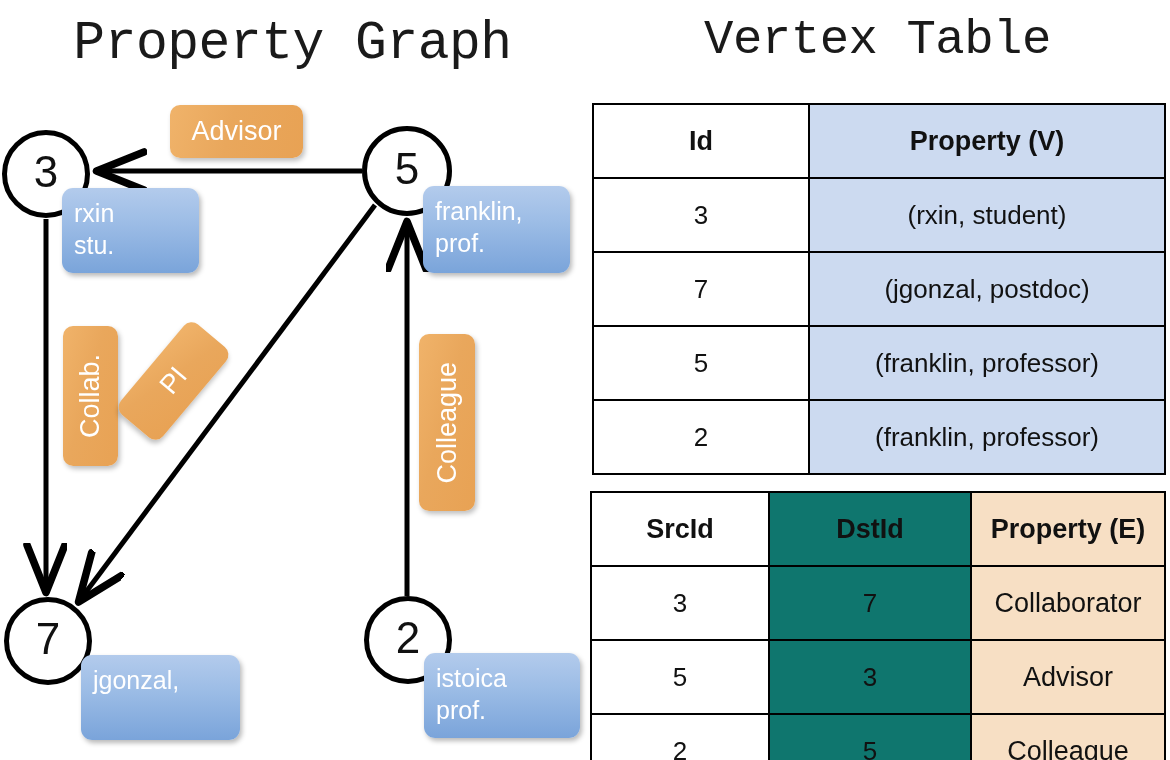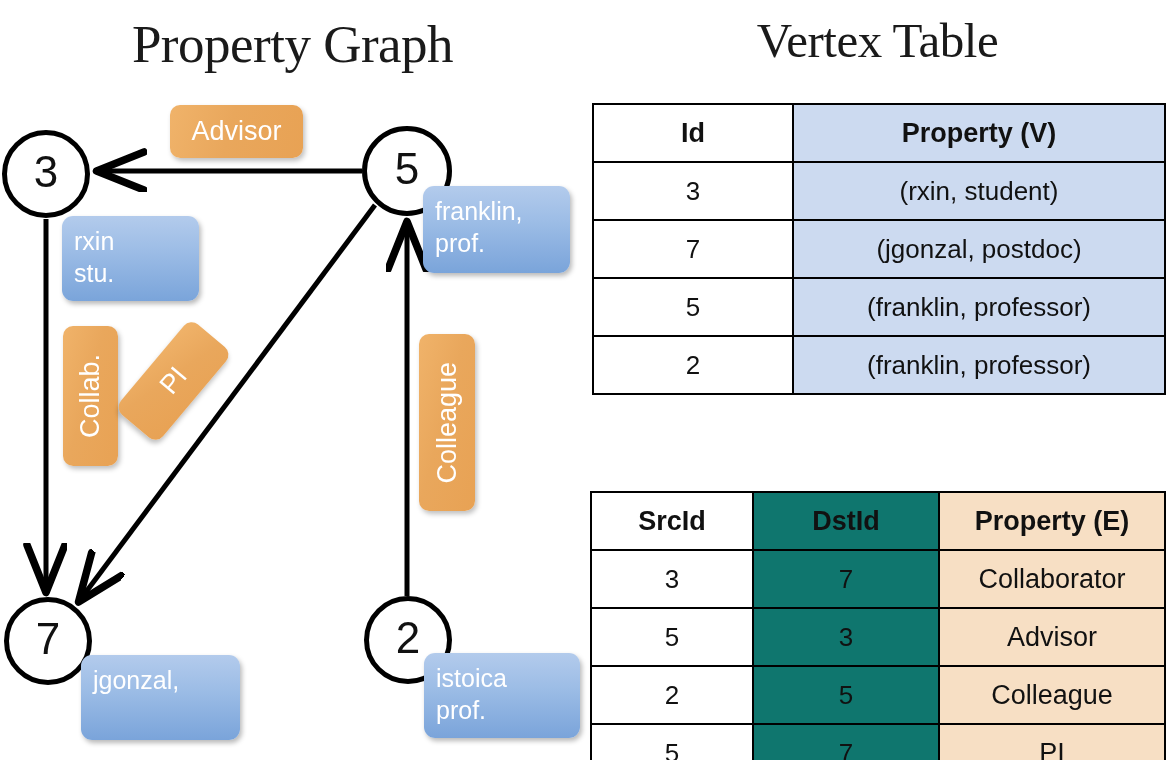--- a/index.html
+++ b/index.html
@@ -13,21 +13,21 @@
     height: 760px;
     background: #ffffff;
     overflow: hidden;
     font-family: "Liberation Sans", sans-serif;
     color: #000000;
   }
 
   
   .title {
     position: absolute;
-    font-family: Liberation Serif, serif;
+    font-family: Liberation Mono, monospace;
     font-weight: 300;
     color: #1a1a1a;
     white-space: nowrap;
     letter-spacing: -0.5px;
   }
   #title-property-graph {
     left: 0; top: 14px; width: 585px;
     text-align: center;
     font-size: 53px;
   }
@@ -79,21 +79,21 @@
     background: linear-gradient(180deg, #b3cbec 0%, #9dbde6 40%, #7aa4da 100%);
     box-shadow: 2px 3px 5px rgba(0,0,0,0.28);
     color: #ffffff;
     font-size: 25px;
     font-weight: 400;
     line-height: 1.28;
     padding: 9px 0 0 12px;
     box-sizing: border-box;
     z-index: 7;
   }
-  #prop-rxin     { left: 62px;  top: 188px; width: 137px; height: 85px; margin-top: 28px; }
+  #prop-rxin     { left: 62px;  top: 188px; width: 137px; height: 85px; }
   #prop-franklin { left: 423px; top: 186px; width: 147px; height: 87px; }
   #prop-jgonzal  { left: 81px;  top: 655px; width: 159px; height: 85px; }
   #prop-istoica  { left: 424px; top: 653px; width: 156px; height: 85px; }
 
   
   .edge-label {
     position: absolute;
     border-radius: 10px;
     background: linear-gradient(105deg, #f0b36a 0%, #e9a75c 45%, #e8a254 100%);
     box-shadow: 2px 3px 5px rgba(0,0,0,0.25);
@@ -143,21 +143,21 @@
   table.data-table {
     position: absolute;
     border-collapse: collapse;
     table-layout: fixed;
   }
   table.data-table td, table.data-table th {
     border: 2px solid #000000;
     text-align: center;
     font-family: "Liberation Sans", sans-serif;
     color: #111111;
-    padding: 4px;
+    padding: 12px;
   }
   table.data-table th {
     font-weight: bold;
     font-size: 27px;
     height: 48px;
   }
   table.data-table td {
     font-weight: 300;
     font-size: 26px;
     height: 48px;

